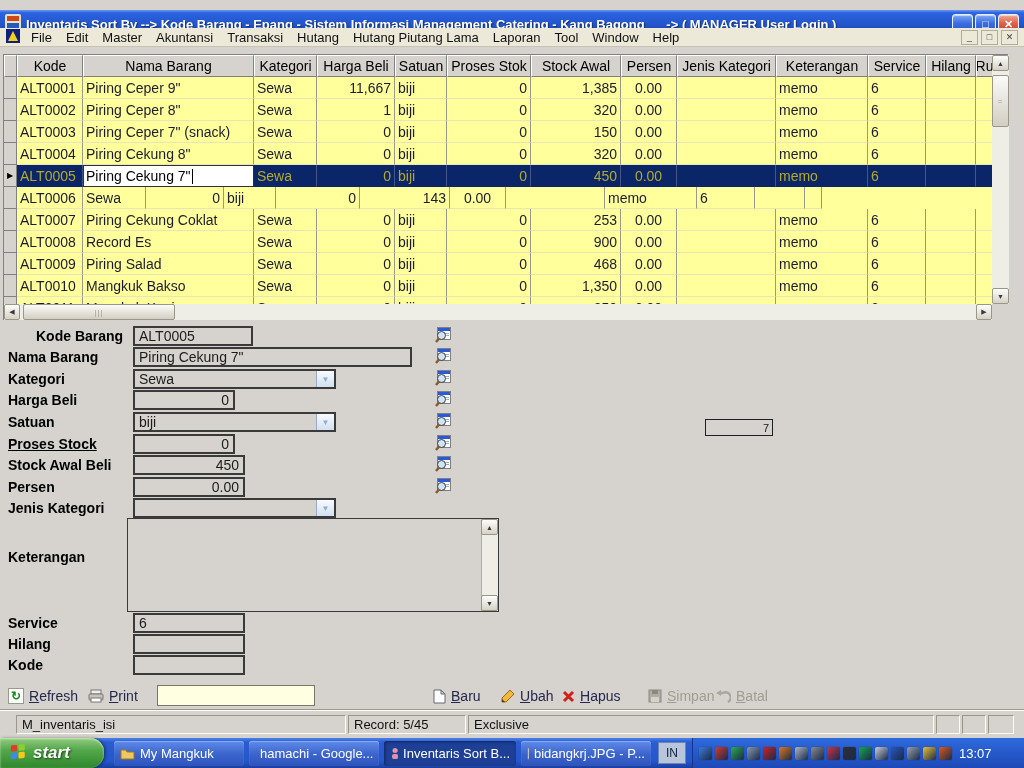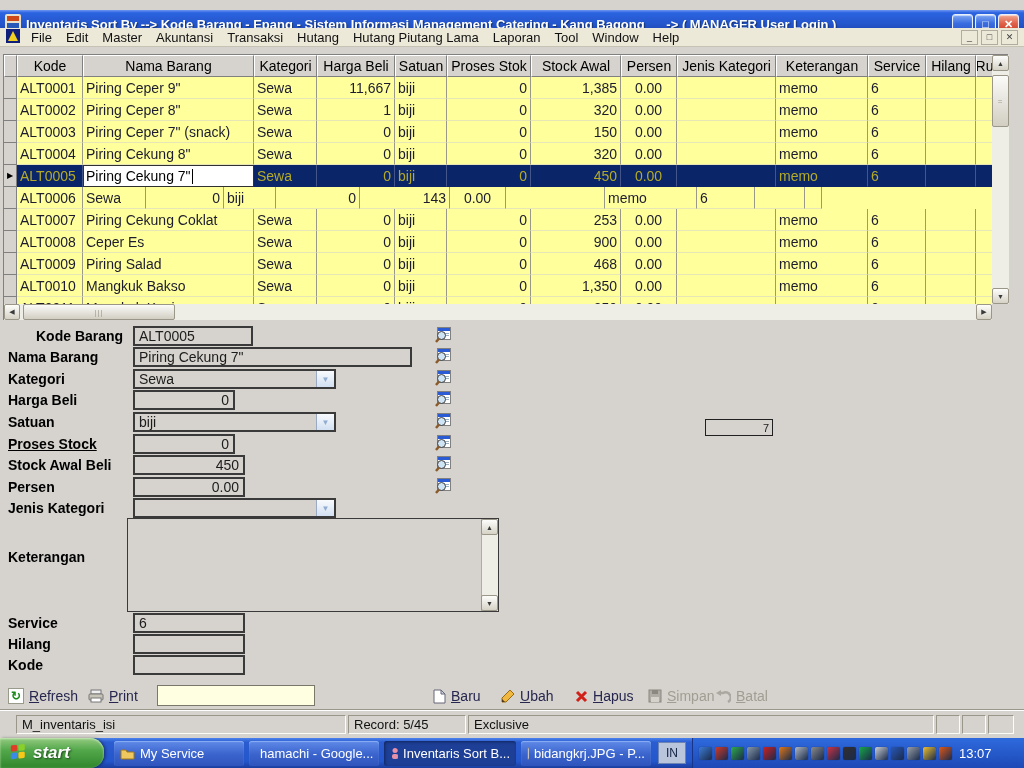--- a/index.html
+++ b/index.html
@@ -260,21 +260,21 @@
           <div class="gc" style="width: 56px; justify-content: center;">0.00</div>
           <div class="gc" style="width: 99px; justify-content: flex-start;"></div>
           <div class="gc" style="width: 92px; justify-content: flex-start;">memo</div>
           <div class="gc" style="width: 58px; justify-content: flex-start;">6</div>
           <div class="gc" style="width: 50px; justify-content: flex-start;"></div>
           <div class="gc" style="width: 17px; justify-content: flex-start;"></div>
         </div>
         <div class="grow">
           <div class="gc ind" style="width: 13px;"></div>
           <div class="gc" style="width: 66px; justify-content: flex-start;">ALT0008</div>
-          <div class="gc" style="width: 171px; justify-content: flex-start;">Ceper Es</div>
+          <div class="gc" style="width: 171px; justify-content: flex-start;">Record Es</div>
           <div class="gc" style="width: 63px; justify-content: flex-start;">Sewa</div>
           <div class="gc" style="width: 78px; justify-content: flex-end;">0</div>
           <div class="gc" style="width: 52px; justify-content: flex-start;">biji</div>
           <div class="gc" style="width: 84px; justify-content: flex-end;">0</div>
           <div class="gc" style="width: 90px; justify-content: flex-end;">900</div>
           <div class="gc" style="width: 56px; justify-content: center;">0.00</div>
           <div class="gc" style="width: 99px; justify-content: flex-start;"></div>
           <div class="gc" style="width: 92px; justify-content: flex-start;">memo</div>
           <div class="gc" style="width: 58px; justify-content: flex-start;">6</div>
           <div class="gc" style="width: 50px; justify-content: flex-start;"></div>
@@ -488,21 +488,21 @@
         </svg>
         <span><u>B</u>aru</span>
       </div>
       <div class="tbtn" style="left: 500px;">
         <svg width="15" height="15">
           <path d="M10 1 l4 4 -8 8 -4 0 0 -4 z" fill="#f0b840" stroke="#9a6a10"></path>
           <path d="M2 13 l3 0 -3 -3 z" fill="#50381a"></path>
         </svg>
         <span><u>U</u>bah</span>
       </div>
-      <div class="tbtn" style="left: 575px;">
+      <div class="tbtn" style="left: 562px;">
         <svg width="13" height="13">
           <path d="M2 2 L11 11 M11 2 L2 11" stroke="#d02018" stroke-width="3"></path>
         </svg>
         <span><u>H</u>apus</span>
       </div>
       <div class="tbtn disabled" style="left: 648px;">
         <svg width="14" height="14">
           <rect x="1" y="1" width="12" height="12" fill="#aeaca4" stroke="#8a8880"></rect>
           <rect x="4" y="1" width="6" height="4" fill="#8a8880"></rect>
           <rect x="3" y="8" width="8" height="5" fill="#d4d2ca"></rect>
@@ -539,21 +539,21 @@
               <rect x="2" y="11.5" width="7" height="7" rx="1.5" fill="#3a8ae8"></rect>
               <rect x="10.5" y="11.5" width="7" height="7" rx="1.5" fill="#f8c818"></rect>
             </g>
           </svg></span>
       <span>start</span>
     </div>
     <span id="task-buttons"><div class="task" style="left: 114px; width: 130px;">
           <svg width="15" height="13">
             <path d="M1 3 h5 l1 2 h7 v7 h-13 z" fill="#f0c860" stroke="#a07818"></path>
           </svg>
-          <span>My Service</span>
+          <span>My Mangkuk</span>
         </div><div class="task" style="left: 249px; width: 130px;">
           <svg width="14" height="14">
             <circle cx="7" cy="7" r="6.5" fill="#e87818"></circle>
             <circle cx="7" cy="7" r="3.5" fill="#3b62c8"></circle>
           </svg>
           <span>hamachi - Google...</span>
         </div><div class="task active" style="left: 384px; width: 132px;">
           <svg width="15" height="13">
             <circle cx="5" cy="3.5" r="2.5" fill="#e890a8"></circle>
             <circle cx="10" cy="3.5" r="2.5" fill="#90a8c0"></circle>

